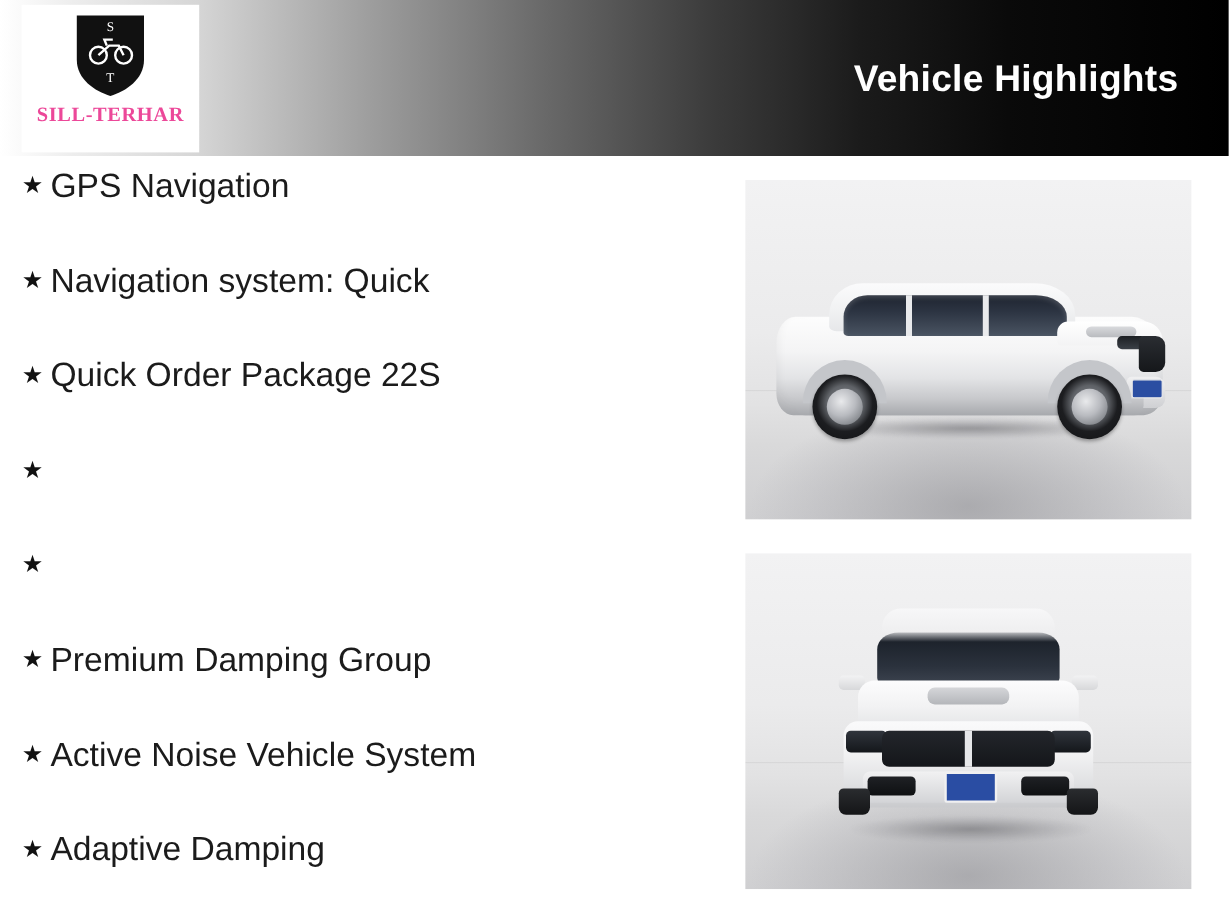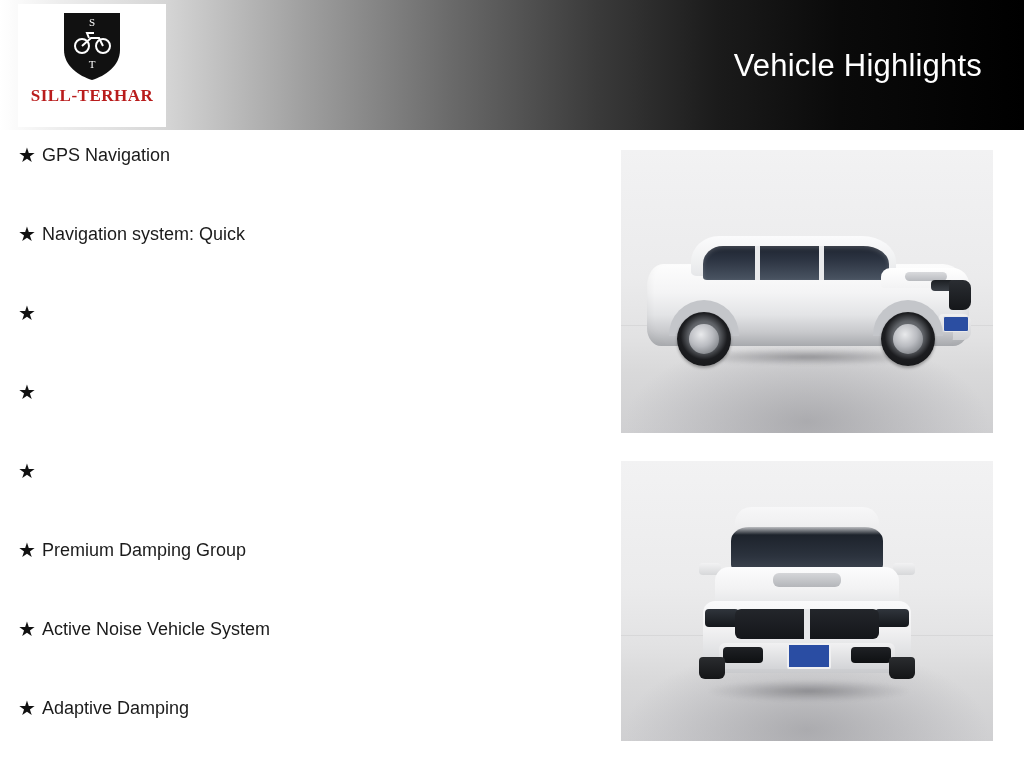--- a/index.html
+++ b/index.html
@@ -41,31 +41,31 @@
   .shield {
     width: 62px;
     height: 72px;
     position: relative;
   }
   .logo-text {
     margin-top: 4px;
     font-family: "Liberation Serif", serif;
     font-size: 17px;
     letter-spacing: 0.5px;
-    color: #b91c1c;
+    color: #ec4899;
     font-weight: 600;
     white-space: nowrap;
   }
   .header-title {
     position: absolute;
     right: 42px;
     top: 48px;
     color: #ffffff;
     font-size: 31px;
-    font-weight: normal;
+    font-weight: bold;
     letter-spacing: 0.2px;
     white-space: nowrap;
   }
 
   
   .highlights {
     position: absolute;
     left: 0;
     top: 140px;
     width: 600px;
@@ -79,21 +79,21 @@
   }
   .hl-star {
     width: 30px;
     flex: none;
     font-size: 20px;
     line-height: 30px;
     color: #111111;
     text-align: center;
   }
   .hl-label {
-    font-size: 18px;
+    font-size: 28px;
     line-height: 30px;
     color: #1b1b1b;
     white-space: nowrap;
   }
 
   
   .photo {
     position: absolute;
     left: 621px;
     width: 372px;
@@ -359,20 +359,21 @@
     <div class="hl-label">GPS Navigation</div>
   </div>
 
   <div class="hl-item">
     <div class="hl-star">★</div>
     <div class="hl-label">Navigation system: Quick</div>
   </div>
 
   <div class="hl-item">
     <div class="hl-star">★</div>
+    <div class="hl-label">Quick Order Package 22S</div>
   </div>
 
   <div class="hl-item">
     <div class="hl-star">★</div>
   </div>
 
   <div class="hl-item">
     <div class="hl-star">★</div>
   </div>
 

